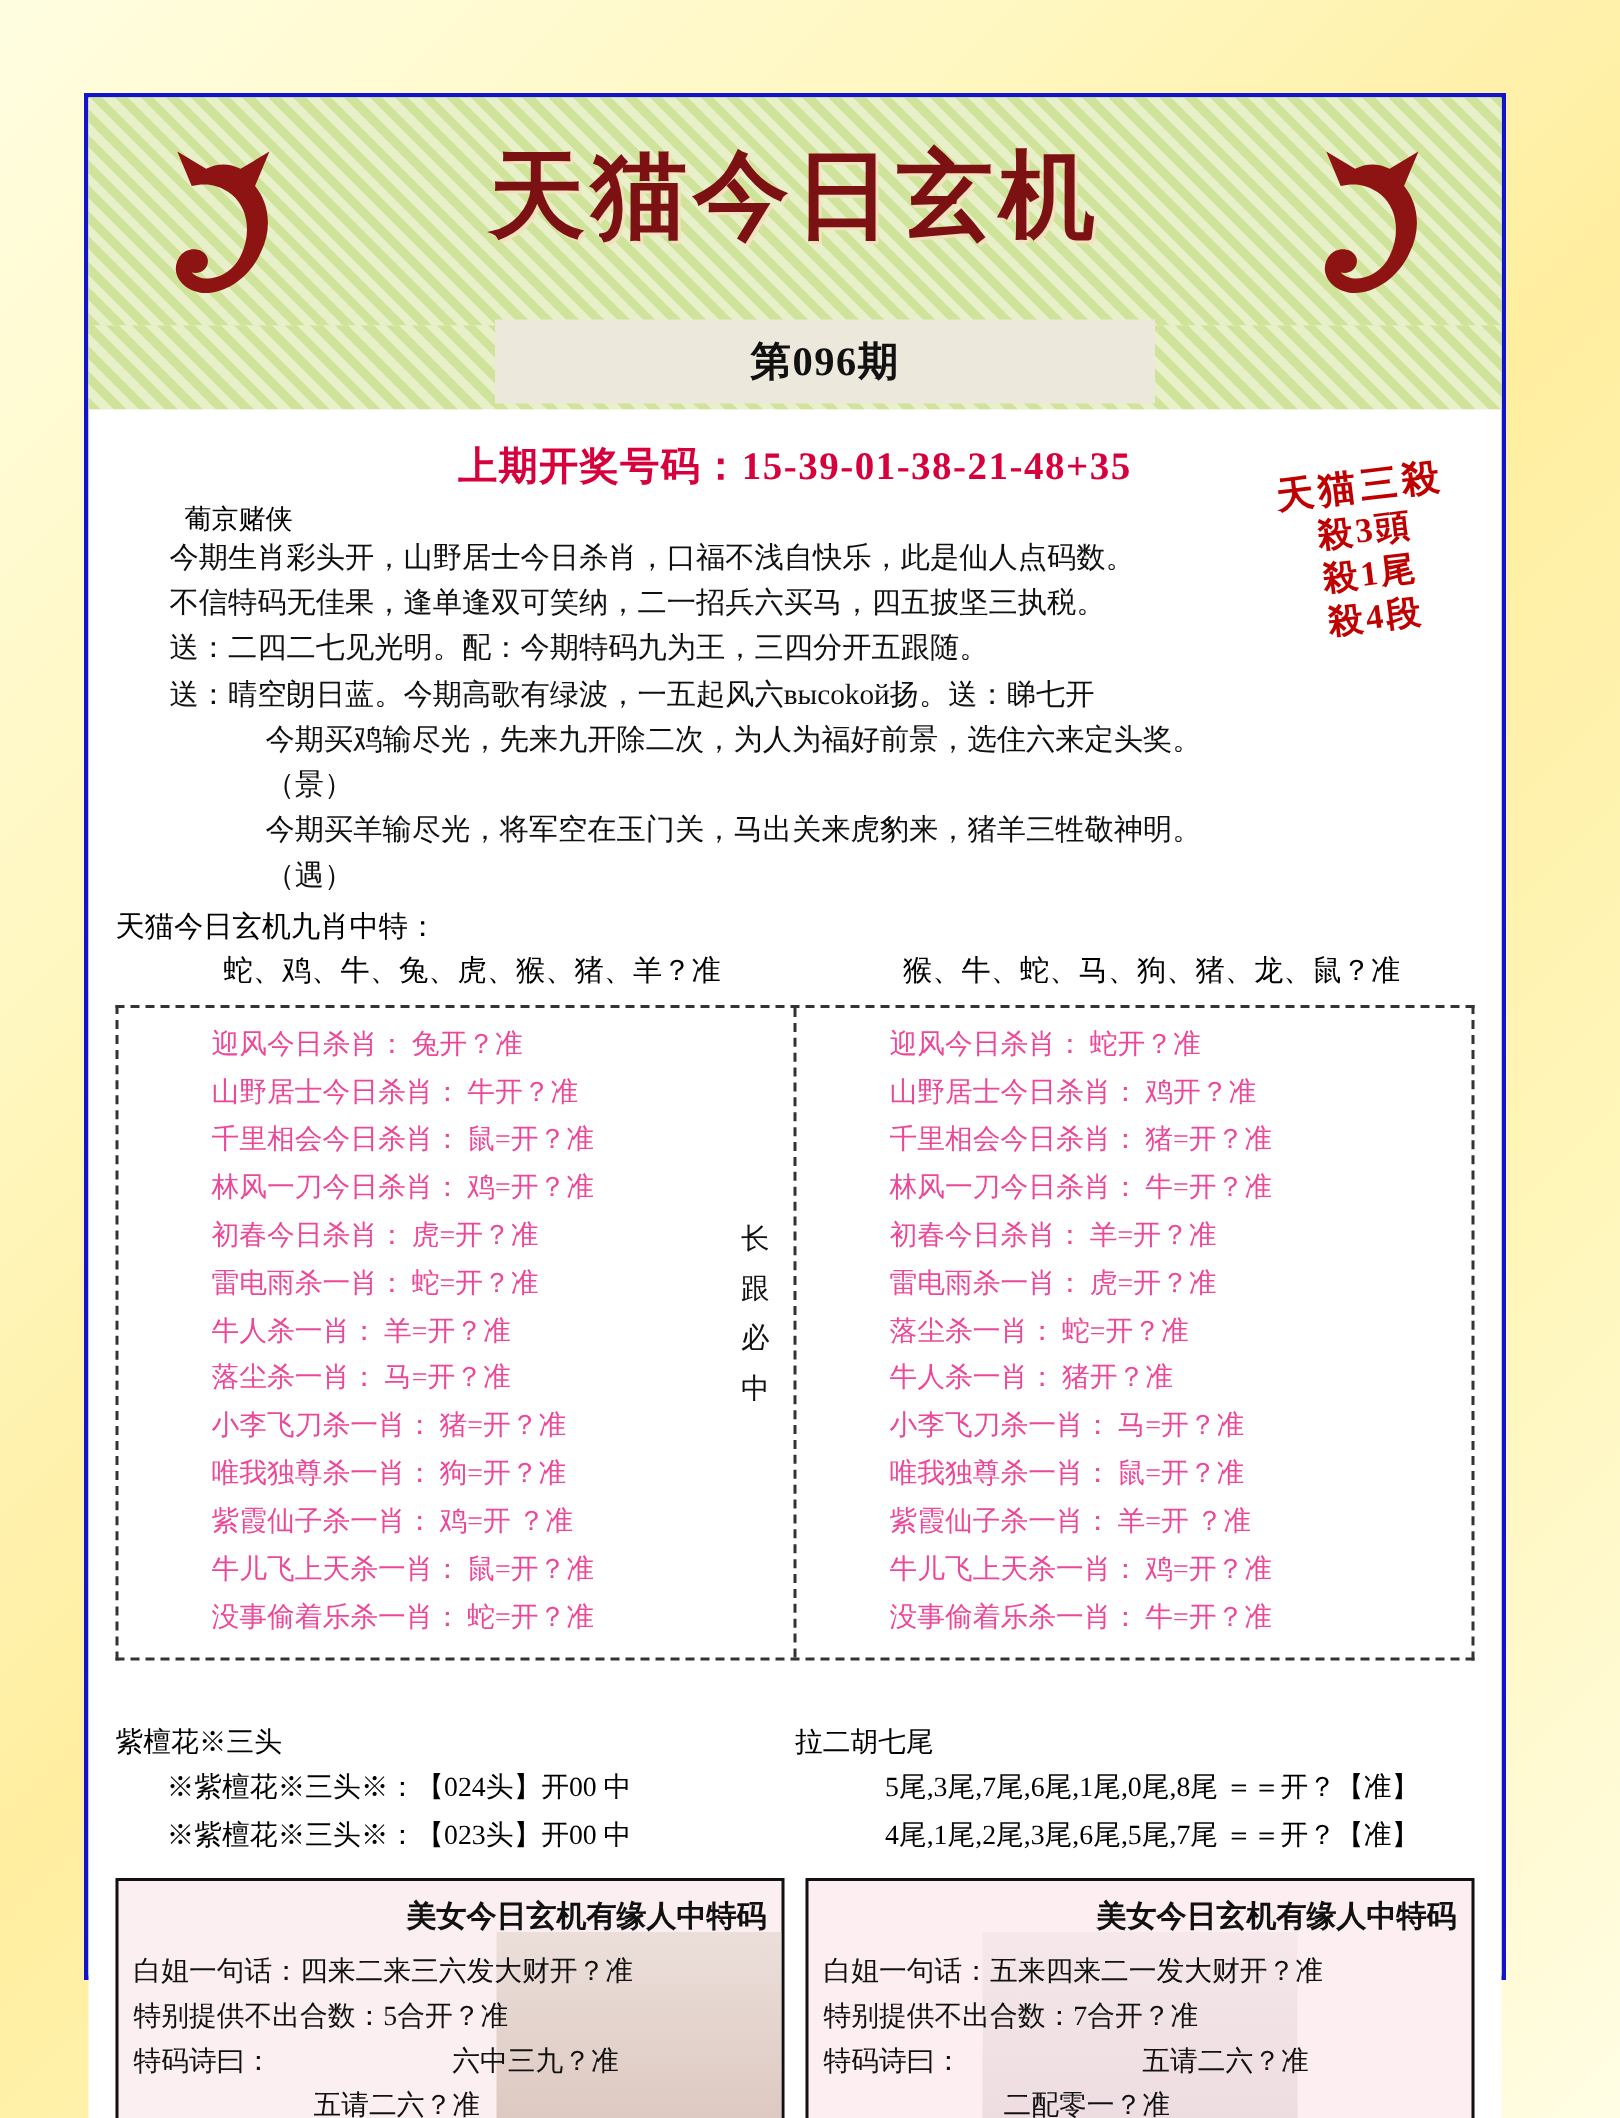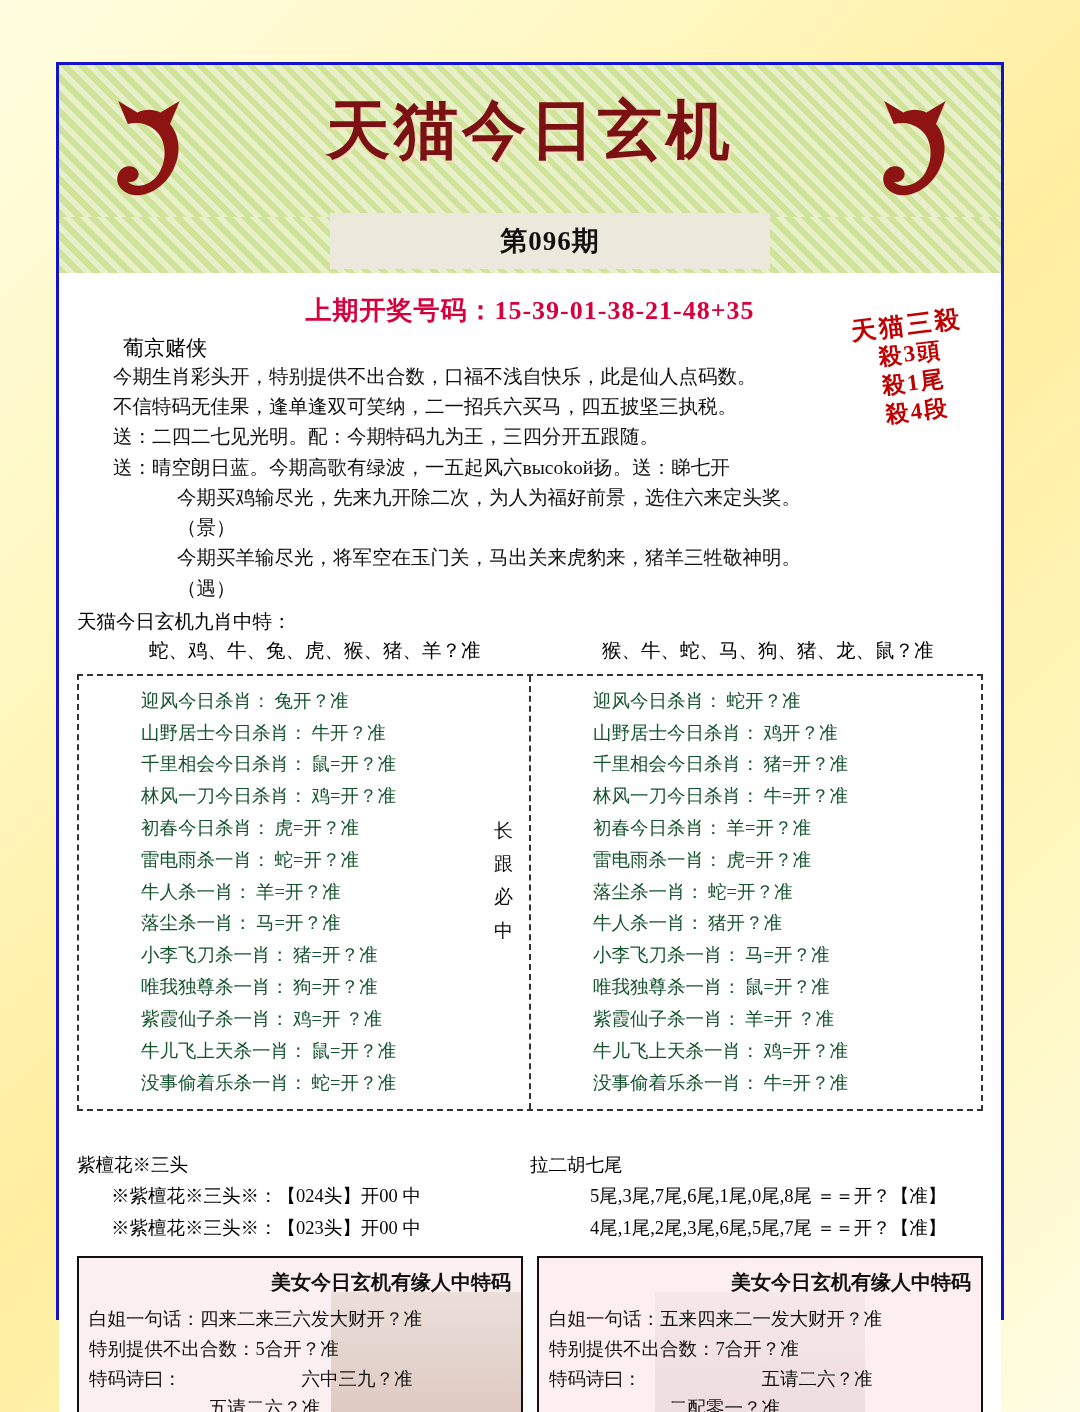--- a/index.html
+++ b/index.html
@@ -115,21 +115,21 @@
   .stamp .l2, .stamp .l3, .stamp .l4 { font-size: 23px; letter-spacing: 2px; }
   .poem {
     font-size: 19.5px;
     color: #101010;
     line-height: 1.55;
     margin-left: 36px;
     max-width: 730px;
   }
   .poem .ind { display: block; }
   .poem .ind2 { display: block; padding-left: 64px; }
-  .author { margin-left: 46px; font-size: 21px; }
+  .author { margin-left: 46px; font-size: 18px; }
   .nine {
     font-size: 19.5px;
     margin-top: 4px;
   }
   .nine-row {
     display: flex;
     margin-top: 2px;
   }
   .nine-col {
     flex: 1;
@@ -146,21 +146,21 @@
   .kill-col {
     flex: 1;
     padding: 10px 6px 10px 6px;
     position: relative;
   }
   .kill-col + .kill-col { border-left: 2px dashed #333; }
   .kill-line {
     font-size: 18.5px;
     line-height: 1.72;
     padding-left: 56px;
-    color: #14532d;
+    color: #ec4899;
     white-space: nowrap;
   }
   .kill-line .val { margin-left: 4px; }
   .side-vert {
     position: absolute;
     right: 16px;
     top: 138px;
     font-size: 19px;
     line-height: 1.75;
     color: #111;
@@ -258,21 +258,21 @@
 
       <div class="stamp">
         <div class="l1">天猫三殺</div>
         <div class="l2">殺3頭</div>
         <div class="l3">殺1尾</div>
         <div class="l4">殺4段</div>
       </div>
 
       <div class="author">葡京赌侠</div>
       <div class="poem">
-        <span class="ind">今期生肖彩头开，特别提供不出合数，口福不浅自快乐，此是仙人点码数。</span>
+        <span class="ind">今期生肖彩头开，山野居士今日杀肖，口福不浅自快乐，此是仙人点码数。</span>
         <span class="ind">不信特码无佳果，逢单逢双可笑纳，二一招兵六买马，四五披坚三执税。</span>
         <span class="ind">送：二四二七见光明。配：今期特码九为王，三四分开五跟随。</span>
         <span class="ind">送：晴空朗日蓝。今期高歌有绿波，一五起风六высokой扬。送：睇七开</span>
         <span class="ind2">今期买鸡输尽光，先来九开除二次，为人为福好前景，选住六来定头奖。（景）</span>
         <span class="ind2">今期买羊输尽光，将军空在玉门关，马出关来虎豹来，猪羊三牲敬神明。（遇）</span>
       </div>
 
       <div class="nine">天猫今日玄机九肖中特：</div>
       <div class="nine-row">
         <div class="nine-col">蛇、鸡、牛、兔、虎、猴、猪、羊？准</div>

